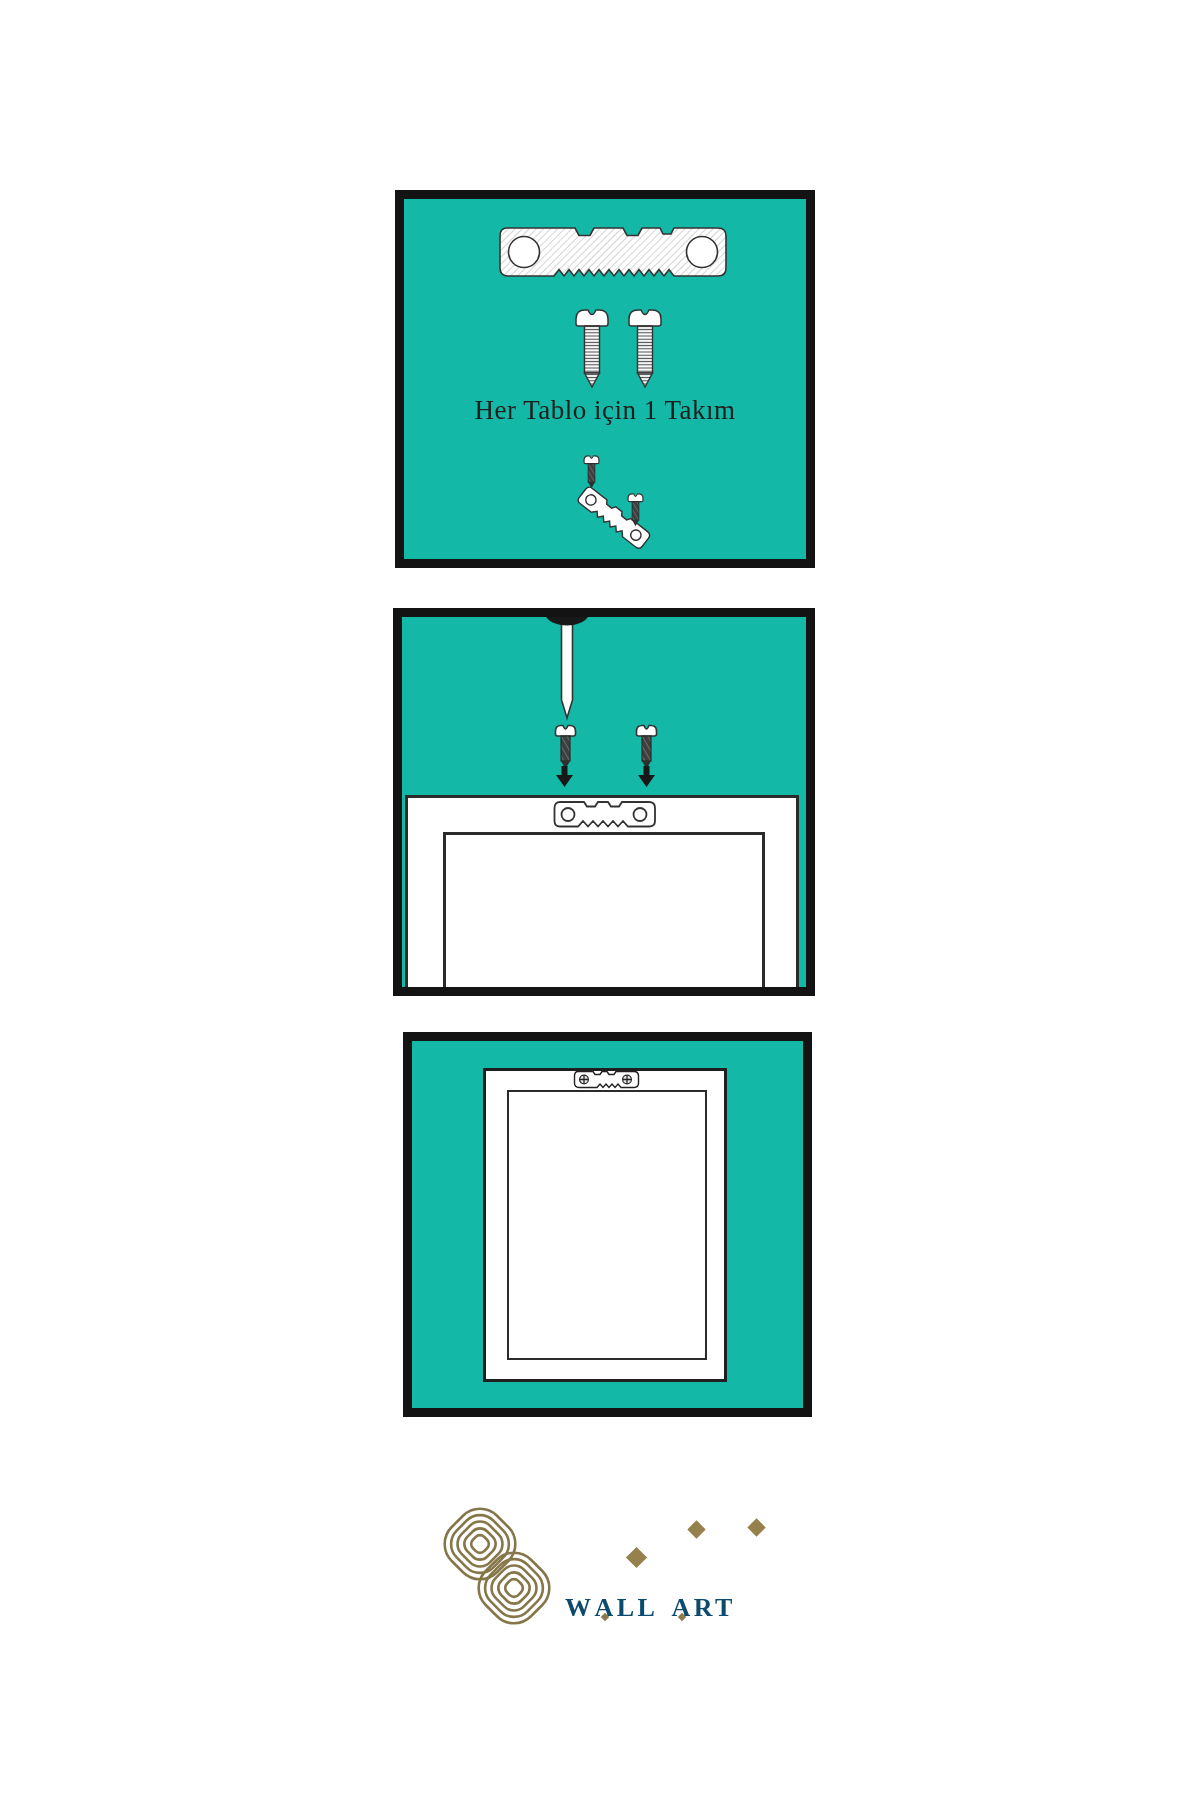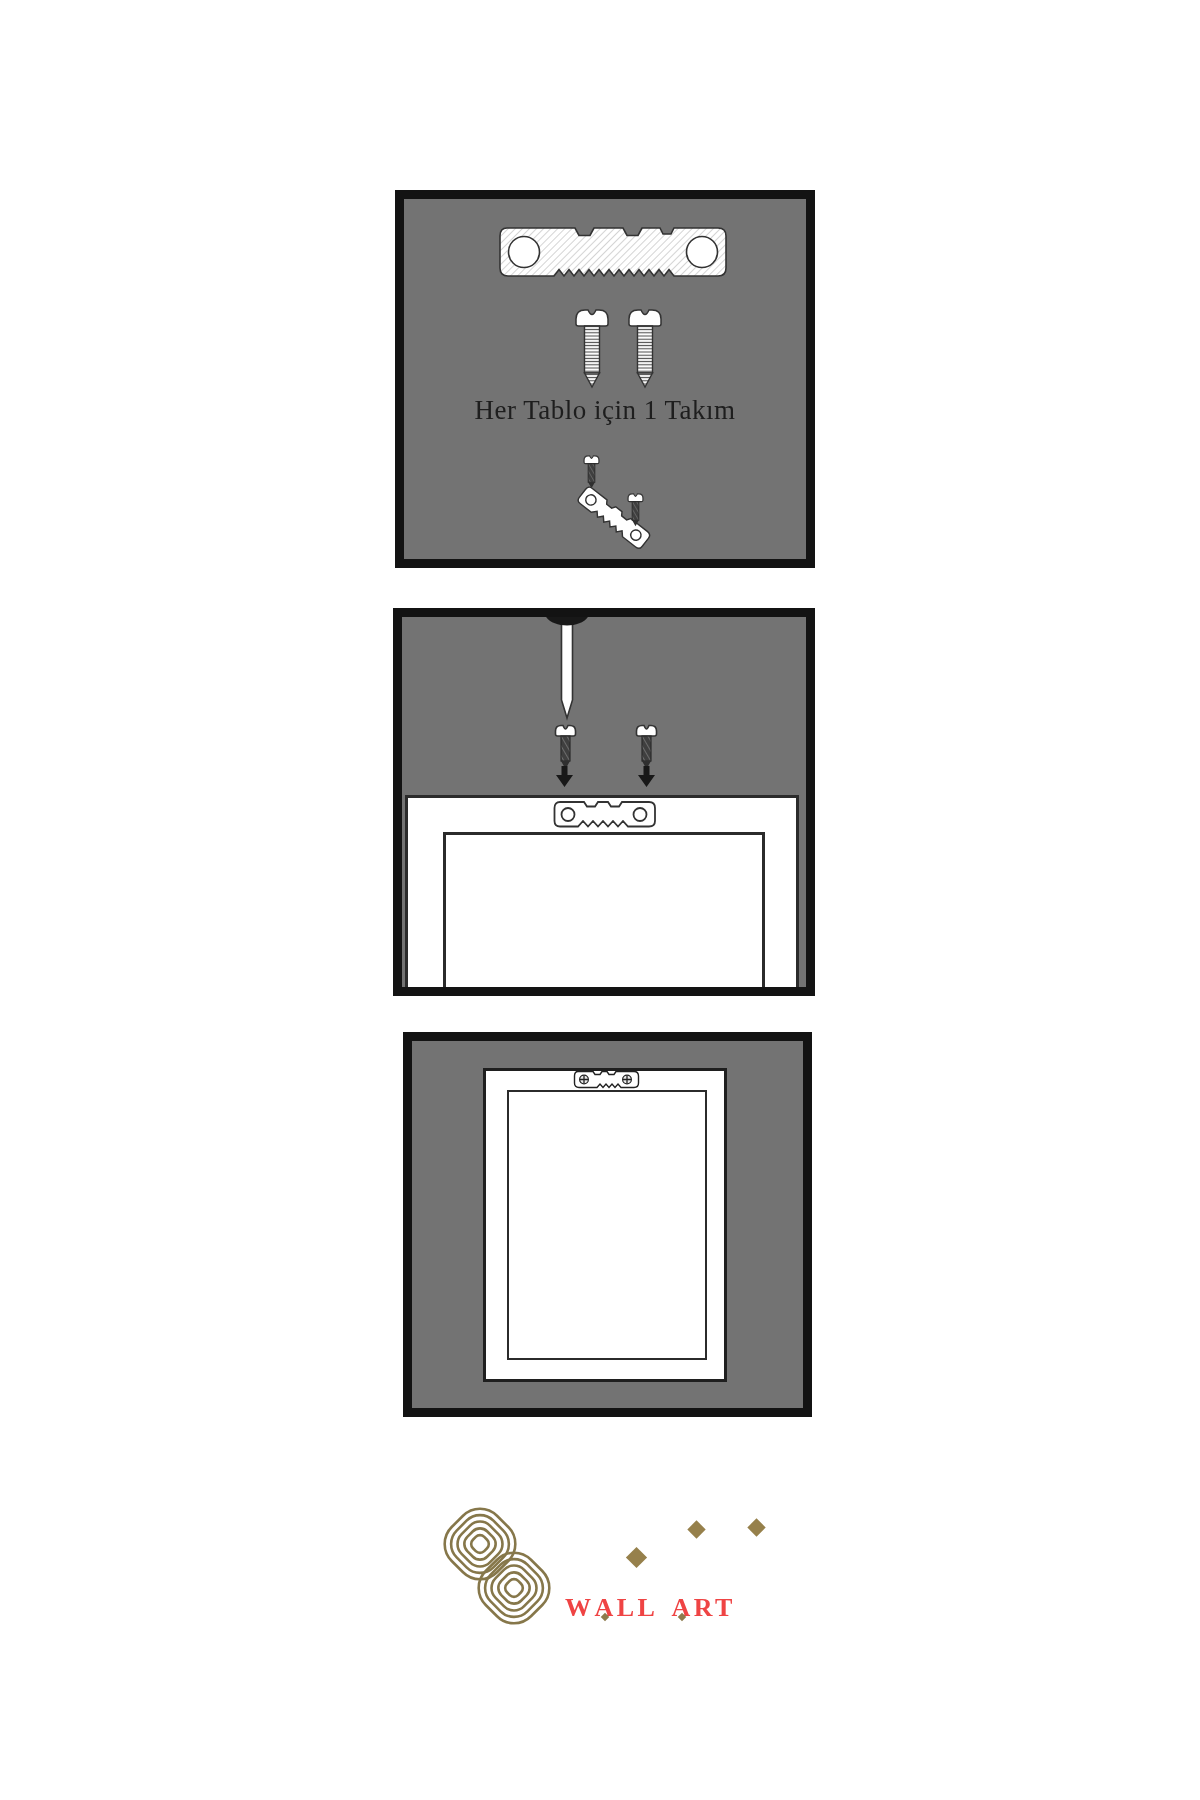--- a/index.html
+++ b/index.html
@@ -1,19 +1,19 @@
 <!DOCTYPE html>
 <html><head>
 <meta charset="utf-8">
 <style>
   html,body{margin:0;padding:0;background:#ffffff;}
   #page{position:relative;width:1200px;height:1800px;background:#ffffff;overflow:hidden;
         font-family:"Liberation Serif",serif;}
 
-  .panel{position:absolute;border:9px solid #131313;background:#737373;}
+  .panel{position:absolute;border:9px solid #131313;background:#14b8a6;}
   #panel1{left:395px;top:190px;width:402px;height:360px;}
   #panel2{left:393px;top:608px;width:404px;height:370px;}
   #panel3{left:403px;top:1032px;width:391px;height:367px;}
   .panel-inner{position:relative;width:100%;height:100%;overflow:hidden;}
 
   .abs{position:absolute;}
 
   
   #big-hanger{left:93px;top:26px;}
   #screw-a{left:168px;top:107px;}
@@ -41,21 +41,21 @@
 
   
   #knot{left:438px;top:1496px;}
   #wordmark{left:558px;top:1500px;font-size:100px;line-height:1;font-weight:bold;
             color:#1a453a;letter-spacing:0px;}
   .dmd{position:absolute;background:#96804b;transform:rotate(45deg);}
   #dmd-1{left:629px;top:1550px;width:15px;height:15px;}
   #dmd-2{left:690px;top:1523px;width:13px;height:13px;}
   #dmd-3{left:750px;top:1521px;width:13px;height:13px;}
   #subtitle{left:565px;top:1593px;font-size:26px;font-weight:bold;letter-spacing:3.5px;
-            color:#ef4444;white-space:nowrap;}
+            color:#0c4a6e;white-space:nowrap;}
   #subtitle .seg{position:relative;display:inline-block;}
   #subtitle .gap{margin-left:13px;}
   .a-dmd{position:absolute;left:50%;bottom:3px;width:6px;height:6px;margin-left:-4px;
          background:#8d7b4c;transform:rotate(45deg);}
 </style>
 </head>
 <body>
 
 <svg width="0" height="0" style="position:absolute" aria-hidden="true">
   <defs>

